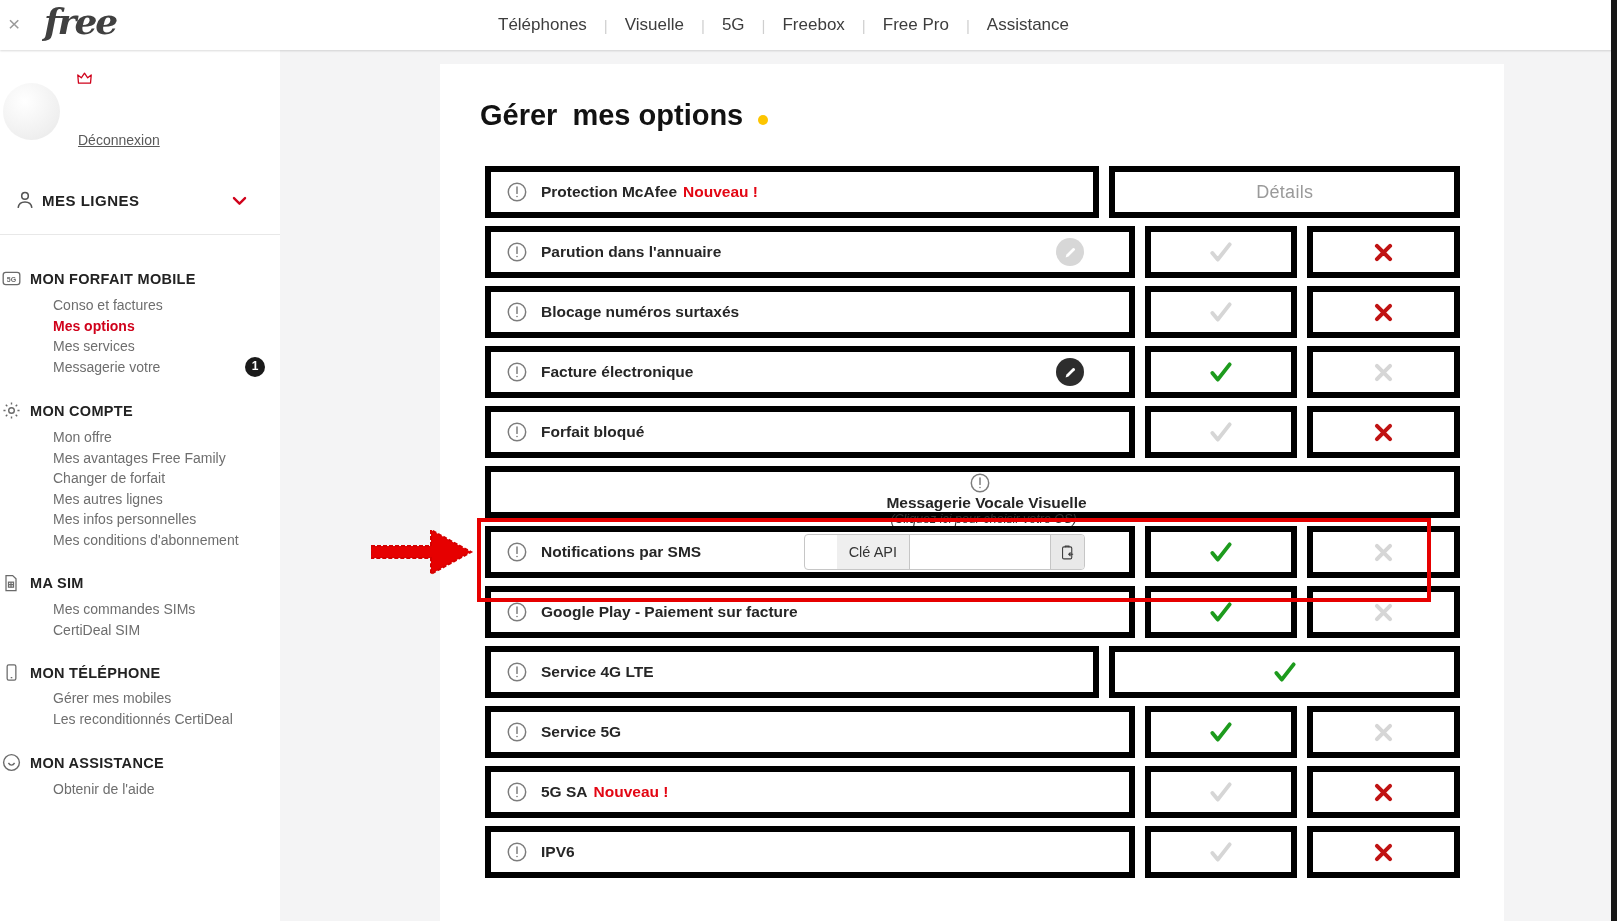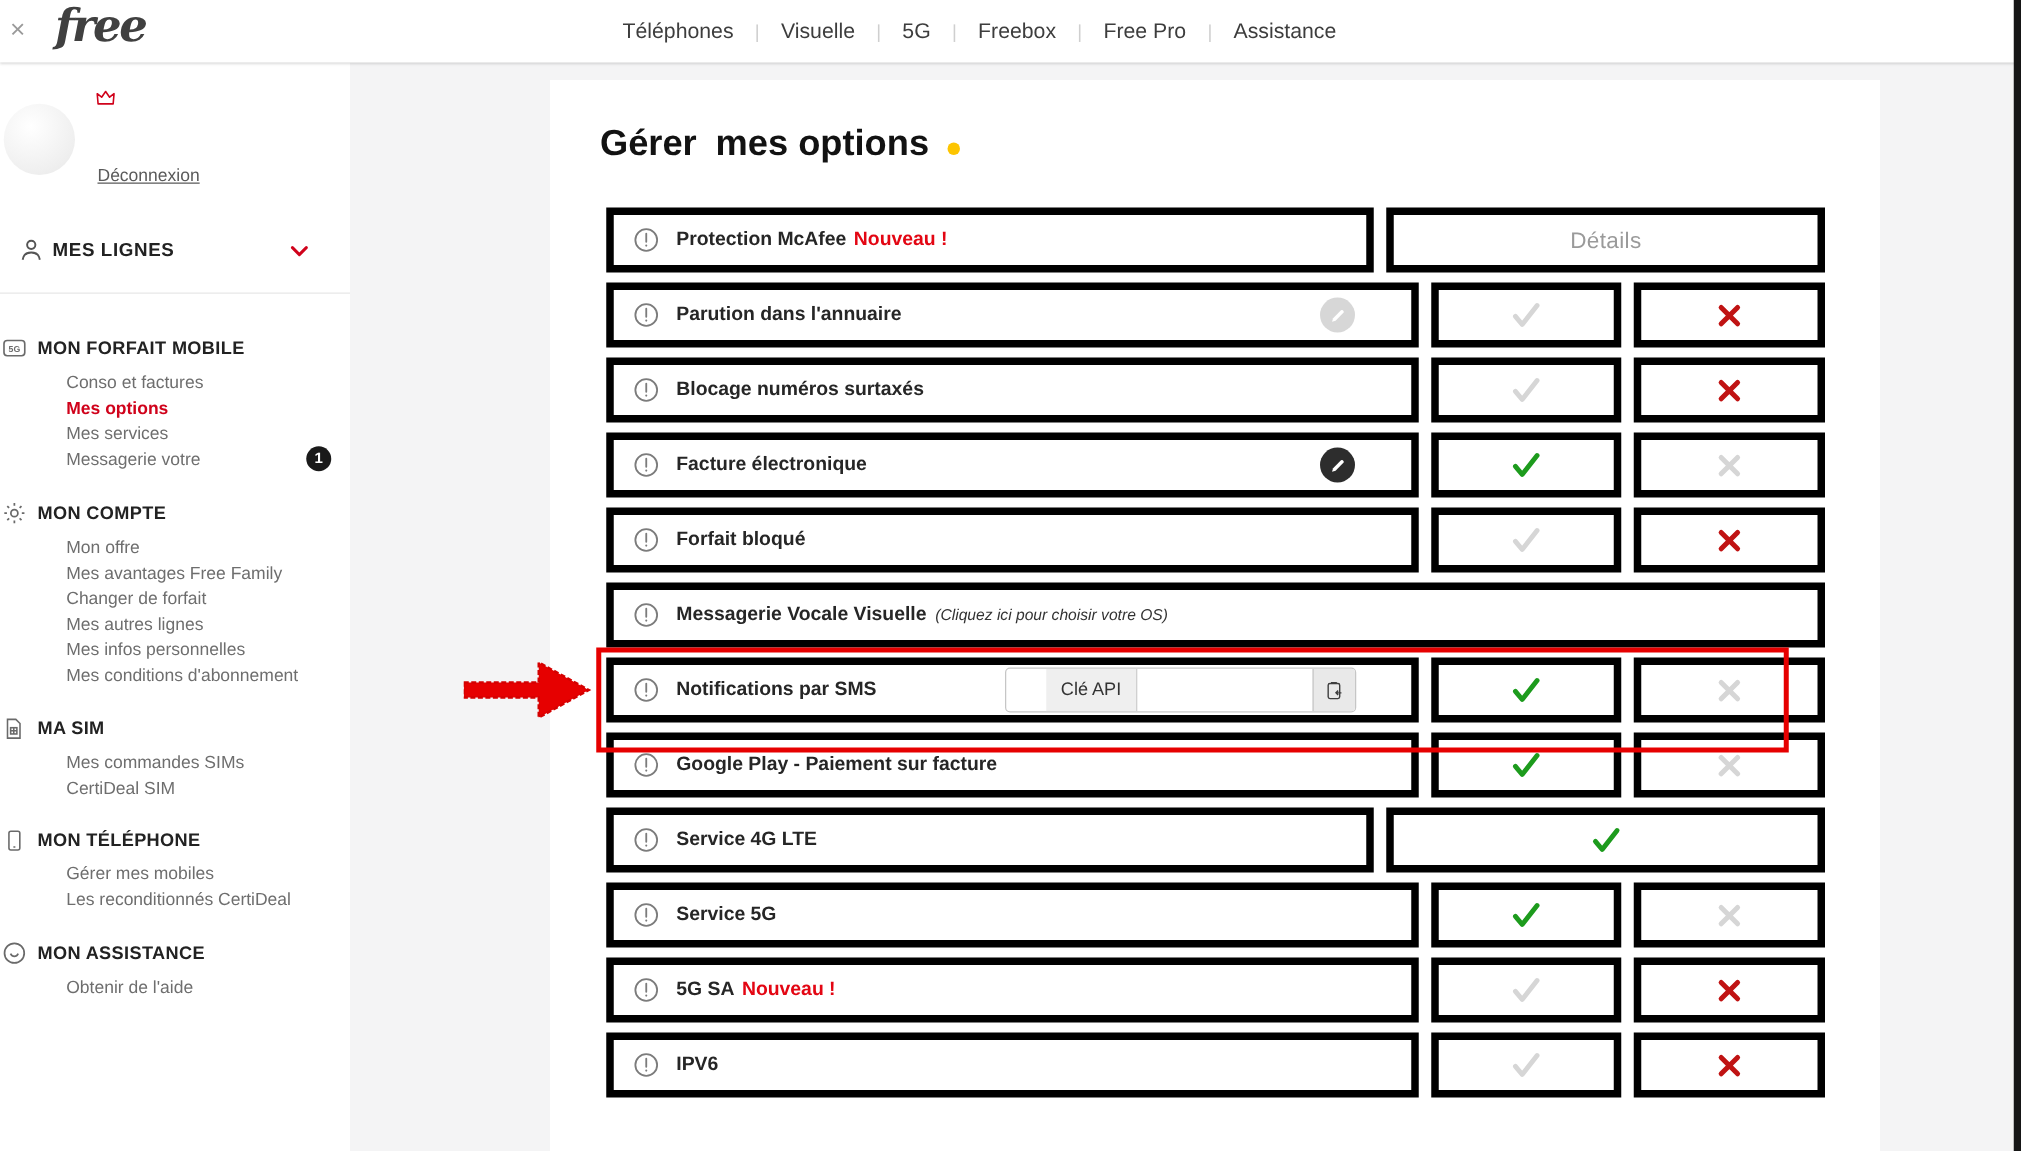--- a/index.html
+++ b/index.html
@@ -45,21 +45,21 @@
   
   .card { position:absolute; left:440px; top:64px; width:1064px; height:857px; background:#fff; z-index:1; }
   .title { margin:35px 0 0 40px; font-size:29px; color:#121212; }
   .title .t1 { font-weight:600; }
   .title .t2 { font-weight:800; margin-left:7px; }
   .dot { display:inline-block; width:10px; height:10px; border-radius:50%; background:#fdc500; margin-left:7px; }
   .rows { margin:34px 44px 0 45px; }
   .row { display:flex; gap:10px; margin-bottom:8px; height:52px; }
   .box { border:6px solid #000000; background:#fff; }
   .label-box { width:650px; display:flex; align-items:center; padding-left:15px; }
-  .label-box.full { width:975px; }
+  .label-box.full { width:975px;flex-direction:column; }
   .info { flex:0 0 auto; display:flex; cursor:pointer; }
   .opt-label { margin-left:13px; font-size:15.5px; font-weight:bold; color:#262626; white-space:nowrap; }
   .tag { margin-left:6px; font-size:15.5px; font-weight:bold; color:#e30613; white-space:nowrap; }
   .note { margin-left:7px; font-size:12.5px; font-style:italic; color:#333; font-weight:500; white-space:nowrap; }
   .pencil { margin-left:auto; margin-right:45px; width:28px; height:28px; border-radius:50%;
             display:flex; align-items:center; justify-content:center; cursor:pointer; }
   .pencil.light { background:#d7d7d7; }
   .pencil.dark  { background:#2d2d2d; }
   .btn { width:152px; display:flex; align-items:center; justify-content:center; cursor:pointer; }
   .btn.cross-btn { width:153px; }

